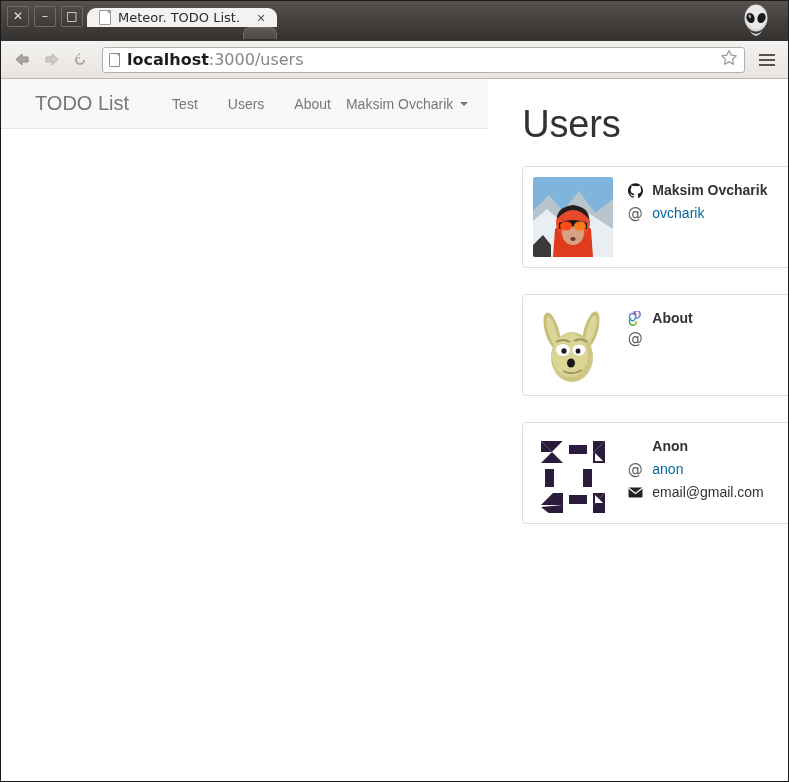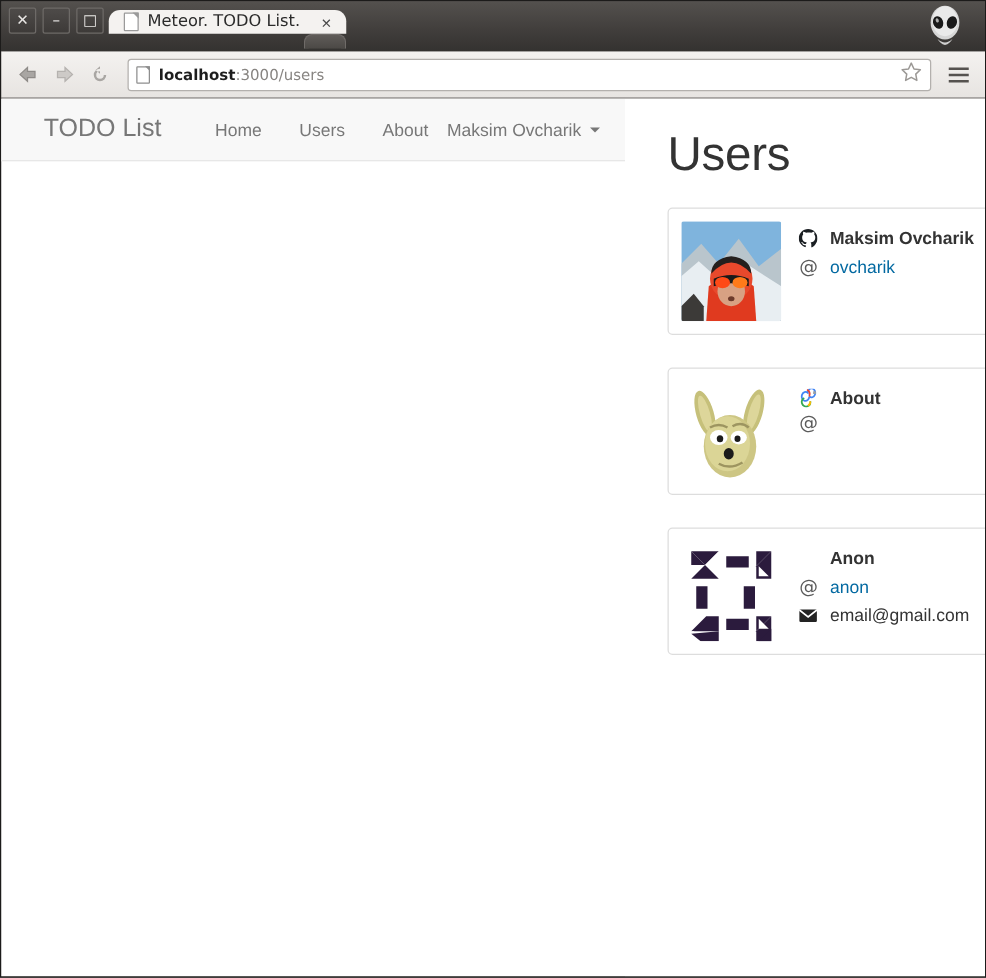--- a/index.html
+++ b/index.html
@@ -153,21 +153,21 @@
   }
   .page-icon::after {
     content: "";
     position: absolute;
     top: -1px; right: -1px;
     border-width: 0 4px 4px 0;
     border-style: solid;
     border-color: transparent #8e8e8e transparent transparent;
   }
   .url {
-    font-size: 12px;
+    font-size: 16px;
     font-family: "DejaVu Sans", sans-serif;
     color: #888582;
     white-space: nowrap;
     text-align: right;
   }
   .url b { color: #1d1d1d; font-weight: 700; }
   .star { margin-left: auto; flex: none; }
   .menu-btn {
     width: 26px; height: 26px;
     display: flex;
@@ -374,21 +374,21 @@
       <i></i>
       <i></i>
     </div>
   </div>
 
   <div class="viewport">
 
     <div class="navbar">
       <div class="brand">TODO List</div>
       <div class="navlinks">
-        <div class="navlink">Home</div>
+        <div class="navlink">Test</div>
         <div class="navlink">Users</div>
         <div class="navlink">About</div>
       </div>
       <div class="nav-right">
         <span>Maksim Ovcharik</span>
         <span class="caret"></span>
       </div>
     </div>
 
     <div class="content">

